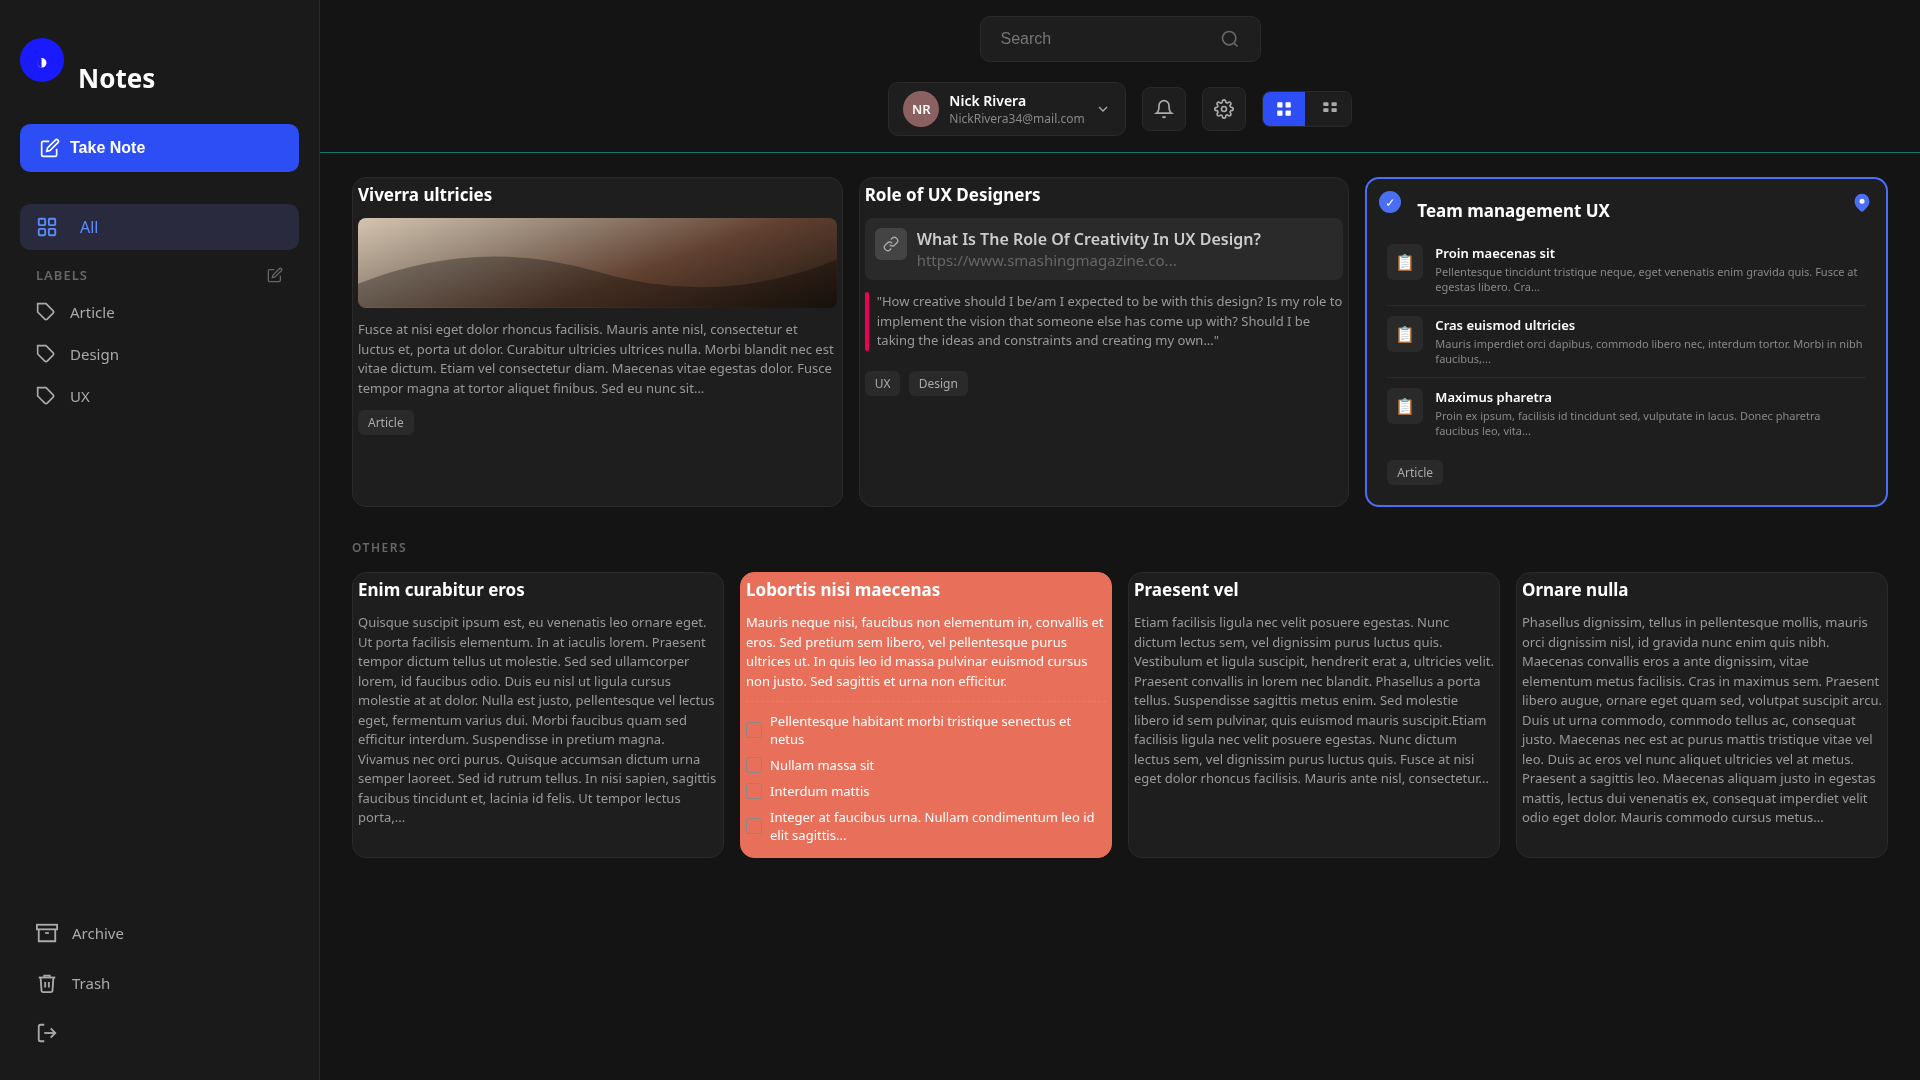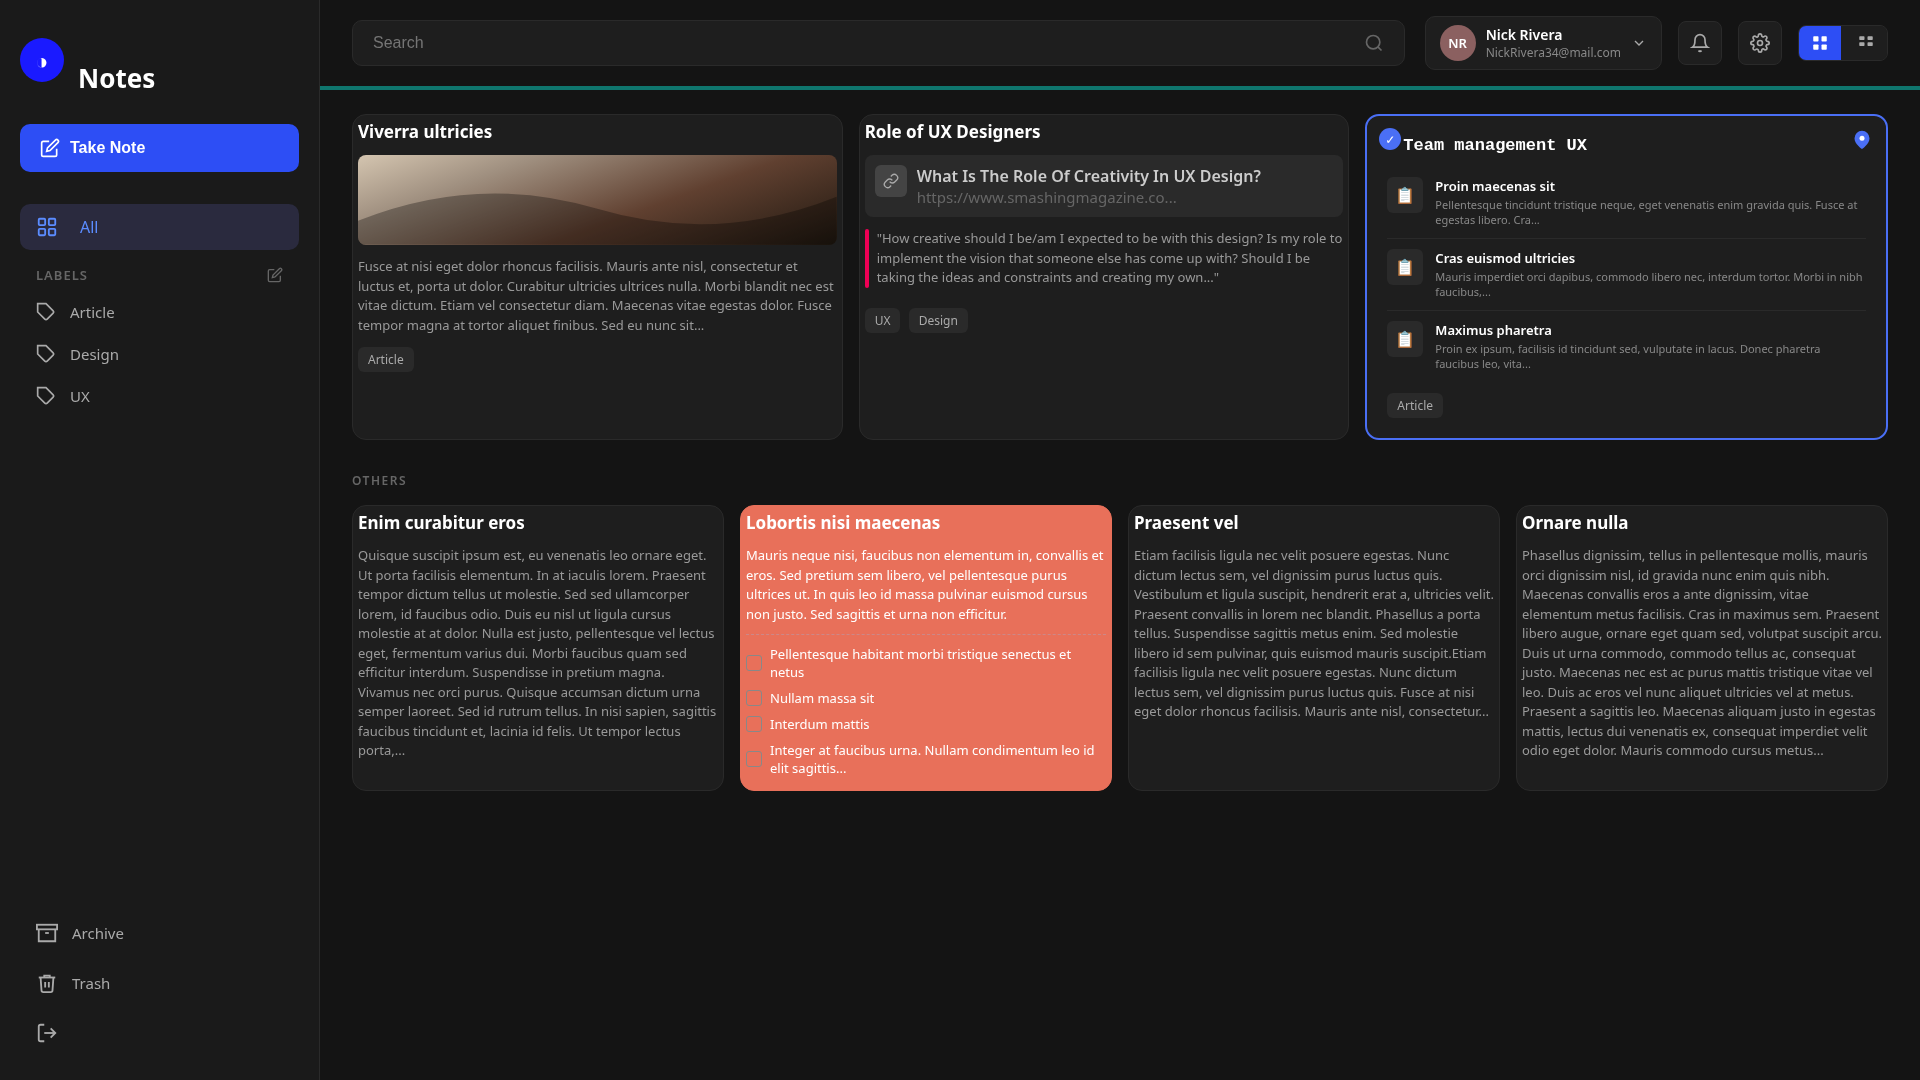--- a/index.html
+++ b/index.html
@@ -132,21 +132,22 @@
       overflow: hidden;
     }
 
     
     .header {
       display: flex;
       align-items: center;
       padding: 16px 32px;
       gap: 20px;
       background: #141414;
-      border-bottom: 4px solid #0f766e;
+      border-bottom: 1px solid #0f766e;
+      flex-direction: column;
     }
     .search-bar {
       flex: 1;
       background: #1e1e1e;
       border: 1px solid #2a2a2a;
       border-radius: 10px;
       padding: 12px 20px;
       display: flex;
       align-items: center;
       gap: 12px;
@@ -540,21 +541,21 @@
       </div>
 
       <div class="tm-card">
         <div class="card-check">✓</div>
         <div class="card-pin">
           <svg viewBox="0 0 24 24" fill="#4a6ff5" width="20" height="20">
             <path d="M21 10c0 7-9 13-9 13s-9-6-9-13a9 9 0 0118 0z"></path>
             <circle cx="12" cy="10" r="3" fill="#fff"></circle>
           </svg>
         </div>
-        <div class="card-title" style="margin-left:16px;font-family:Liberation Mono, monospace;">Team management UX</div>
+        <div class="card-title" style="margin-left:30px;">Team management UX</div>
         <div>
           <div class="tm-item">
             <div class="tm-icon">📋</div>
             <div>
               <div class="tm-item-title">Proin maecenas sit</div>
               <div class="tm-item-text">Pellentesque tincidunt tristique neque, eget venenatis enim gravida quis. Fusce at egestas libero. Cra...</div>
             </div>
           </div>
           <div class="tm-item">
             <div class="tm-icon">📋</div>

